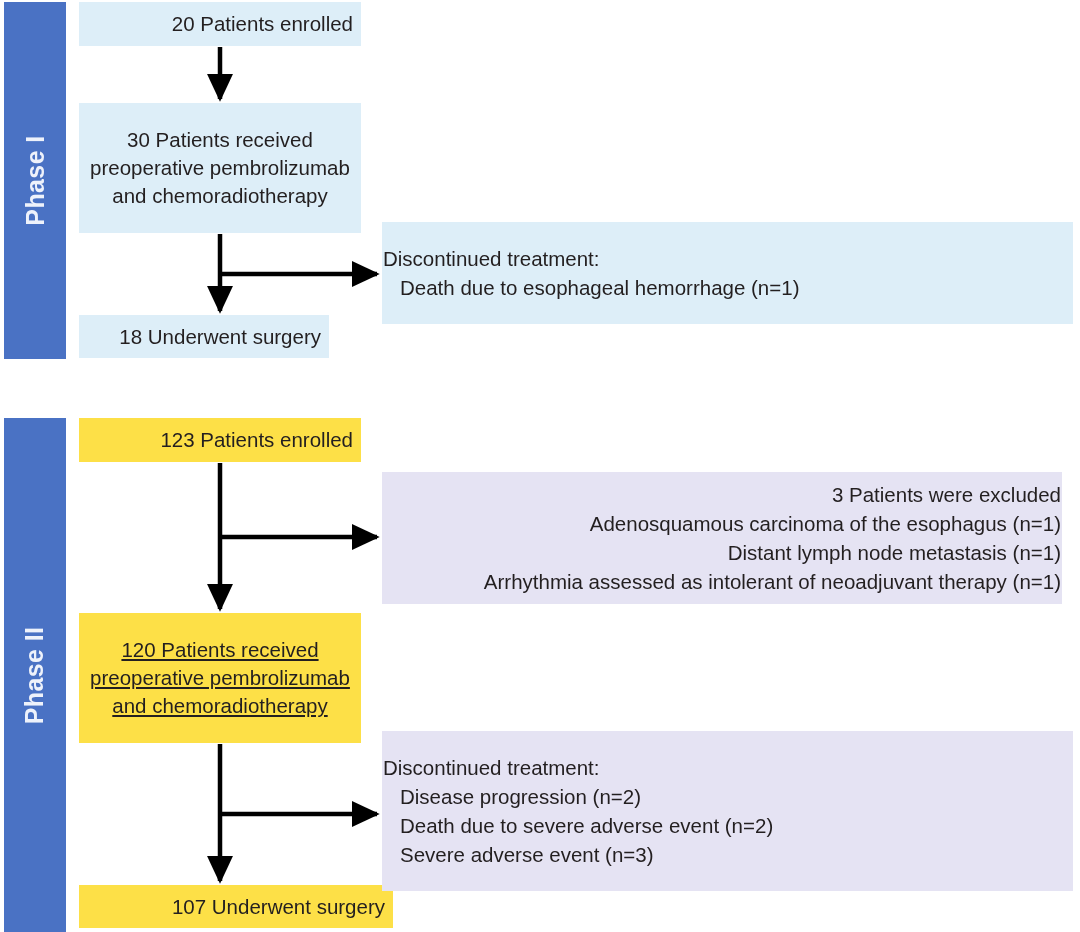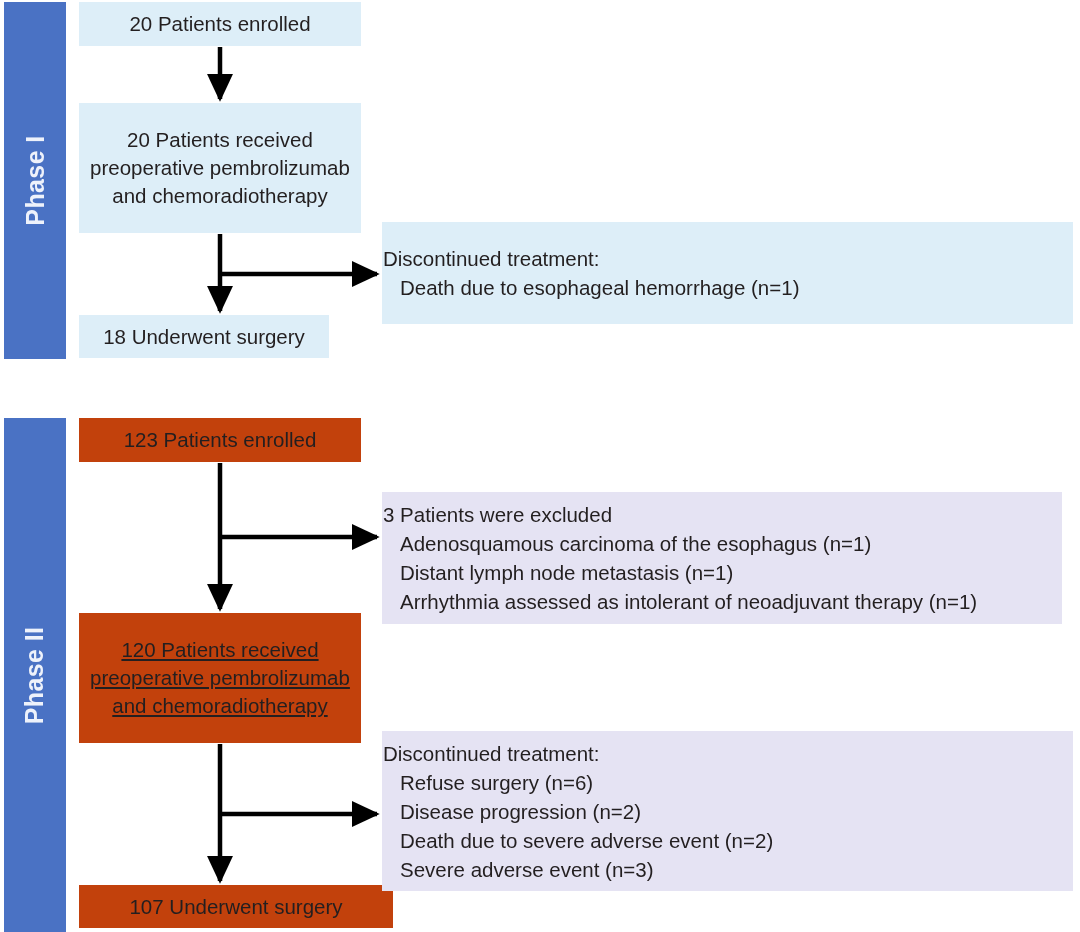--- a/index.html
+++ b/index.html
@@ -38,29 +38,29 @@
   }
 
   #phase1-bar { left: 4px;  top: 2px;   width: 62px; height: 357px; }
   #phase2-bar { left: 4px;  top: 418px; width: 62px; height: 514px; }
 
   
   .node {
     position: absolute;
     display: flex;
     align-items: center;
-    justify-content: center;
+    justify-content: flex-end;
     text-align: center;
     color: #231f20;
     font-size: 20.5px;
     line-height: 28px;
     padding: 4px 8px;
   }
   .node.p1 { background: #ddeef8; }
-  .node.p2 { background: #c2410c; }
+  .node.p2 { background: #fde047; }
 
   .side-node {
     position: absolute;
     display: flex;
     flex-direction: column;
     justify-content: center;
     text-align: left;
     color: #231f20;
     font-size: 20.5px;
     line-height: 29px;
@@ -74,21 +74,21 @@
   
   #p1-enrolled   { left: 79px; top: 2px;   width: 282px; height: 44px; }
   #p1-received   { left: 79px; top: 103px; width: 282px; height: 130px; }
   #p1-surgery    { left: 79px; top: 315px; width: 250px; height: 43px; }
   #p1-discont    { left: 382px; top: 222px; width: 691px; height: 102px; }
 
   
   #p2-enrolled   { left: 79px; top: 418px; width: 282px; height: 44px; }
   #p2-received   { left: 79px; top: 613px; width: 282px; height: 130px; text-decoration: underline; }
   #p2-surgery    { left: 79px; top: 885px; width: 314px; height: 43px; }
-  #p2-excluded   { left: 382px; top: 492px; width: 680px; height: 132px; }
+  #p2-excluded   { left: 382px; top: 472px; width: 680px; height: 132px; text-align: right; }
   #p2-discont    { left: 382px; top: 731px; width: 691px; height: 160px; }
 
   
   .connectors {
     position: absolute;
     left: 0; top: 0;
     width: 1080px; height: 932px;
     pointer-events: none;
   }
 </style>
@@ -99,21 +99,21 @@
 
   <div class="phase-bar" id="phase1-bar">
     <span class="phase-bar-label">Phase I</span>
   </div>
 
   <div class="node p1" id="p1-enrolled">
     <span>20 Patients enrolled</span>
   </div>
 
   <div class="node p1" id="p1-received">
-    <span>20 Patients received preoperative pembrolizumab and chemoradiotherapy</span>
+    <span>30 Patients received preoperative pembrolizumab and chemoradiotherapy</span>
   </div>
 
   <div class="node p1" id="p1-surgery">
     <span>18 Underwent surgery</span>
   </div>
 
   <div class="side-node p1" id="p1-discont">
     <span class="lead">Discontinued treatment:</span>
     <span class="sub">Death due to esophageal hemorrhage (n=1)</span>
   </div>
@@ -136,21 +136,20 @@
 
   <div class="side-node p2" id="p2-excluded">
     <span class="lead">3 Patients were excluded</span>
     <span class="sub">Adenosquamous carcinoma of the esophagus (n=1)</span>
     <span class="sub">Distant lymph node metastasis (n=1)</span>
     <span class="sub">Arrhythmia assessed as intolerant of neoadjuvant therapy (n=1)</span>
   </div>
 
   <div class="side-node p2" id="p2-discont">
     <span class="lead">Discontinued treatment:</span>
-    <span class="sub">Refuse surgery (n=6)</span>
     <span class="sub">Disease progression (n=2)</span>
     <span class="sub">Death due to severe adverse event (n=2)</span>
     <span class="sub">Severe adverse event (n=3)</span>
   </div>
 
   <svg class="connectors" viewBox="0 0 1080 932">
     <defs>
       <marker id="arrowhead" markerWidth="7" markerHeight="7" refX="5.6" refY="3.1" orient="auto" markerUnits="strokeWidth">
         <path d="M0,0.2 L6.2,3.1 L0,6.0 z" fill="#000000"></path>
       </marker>

